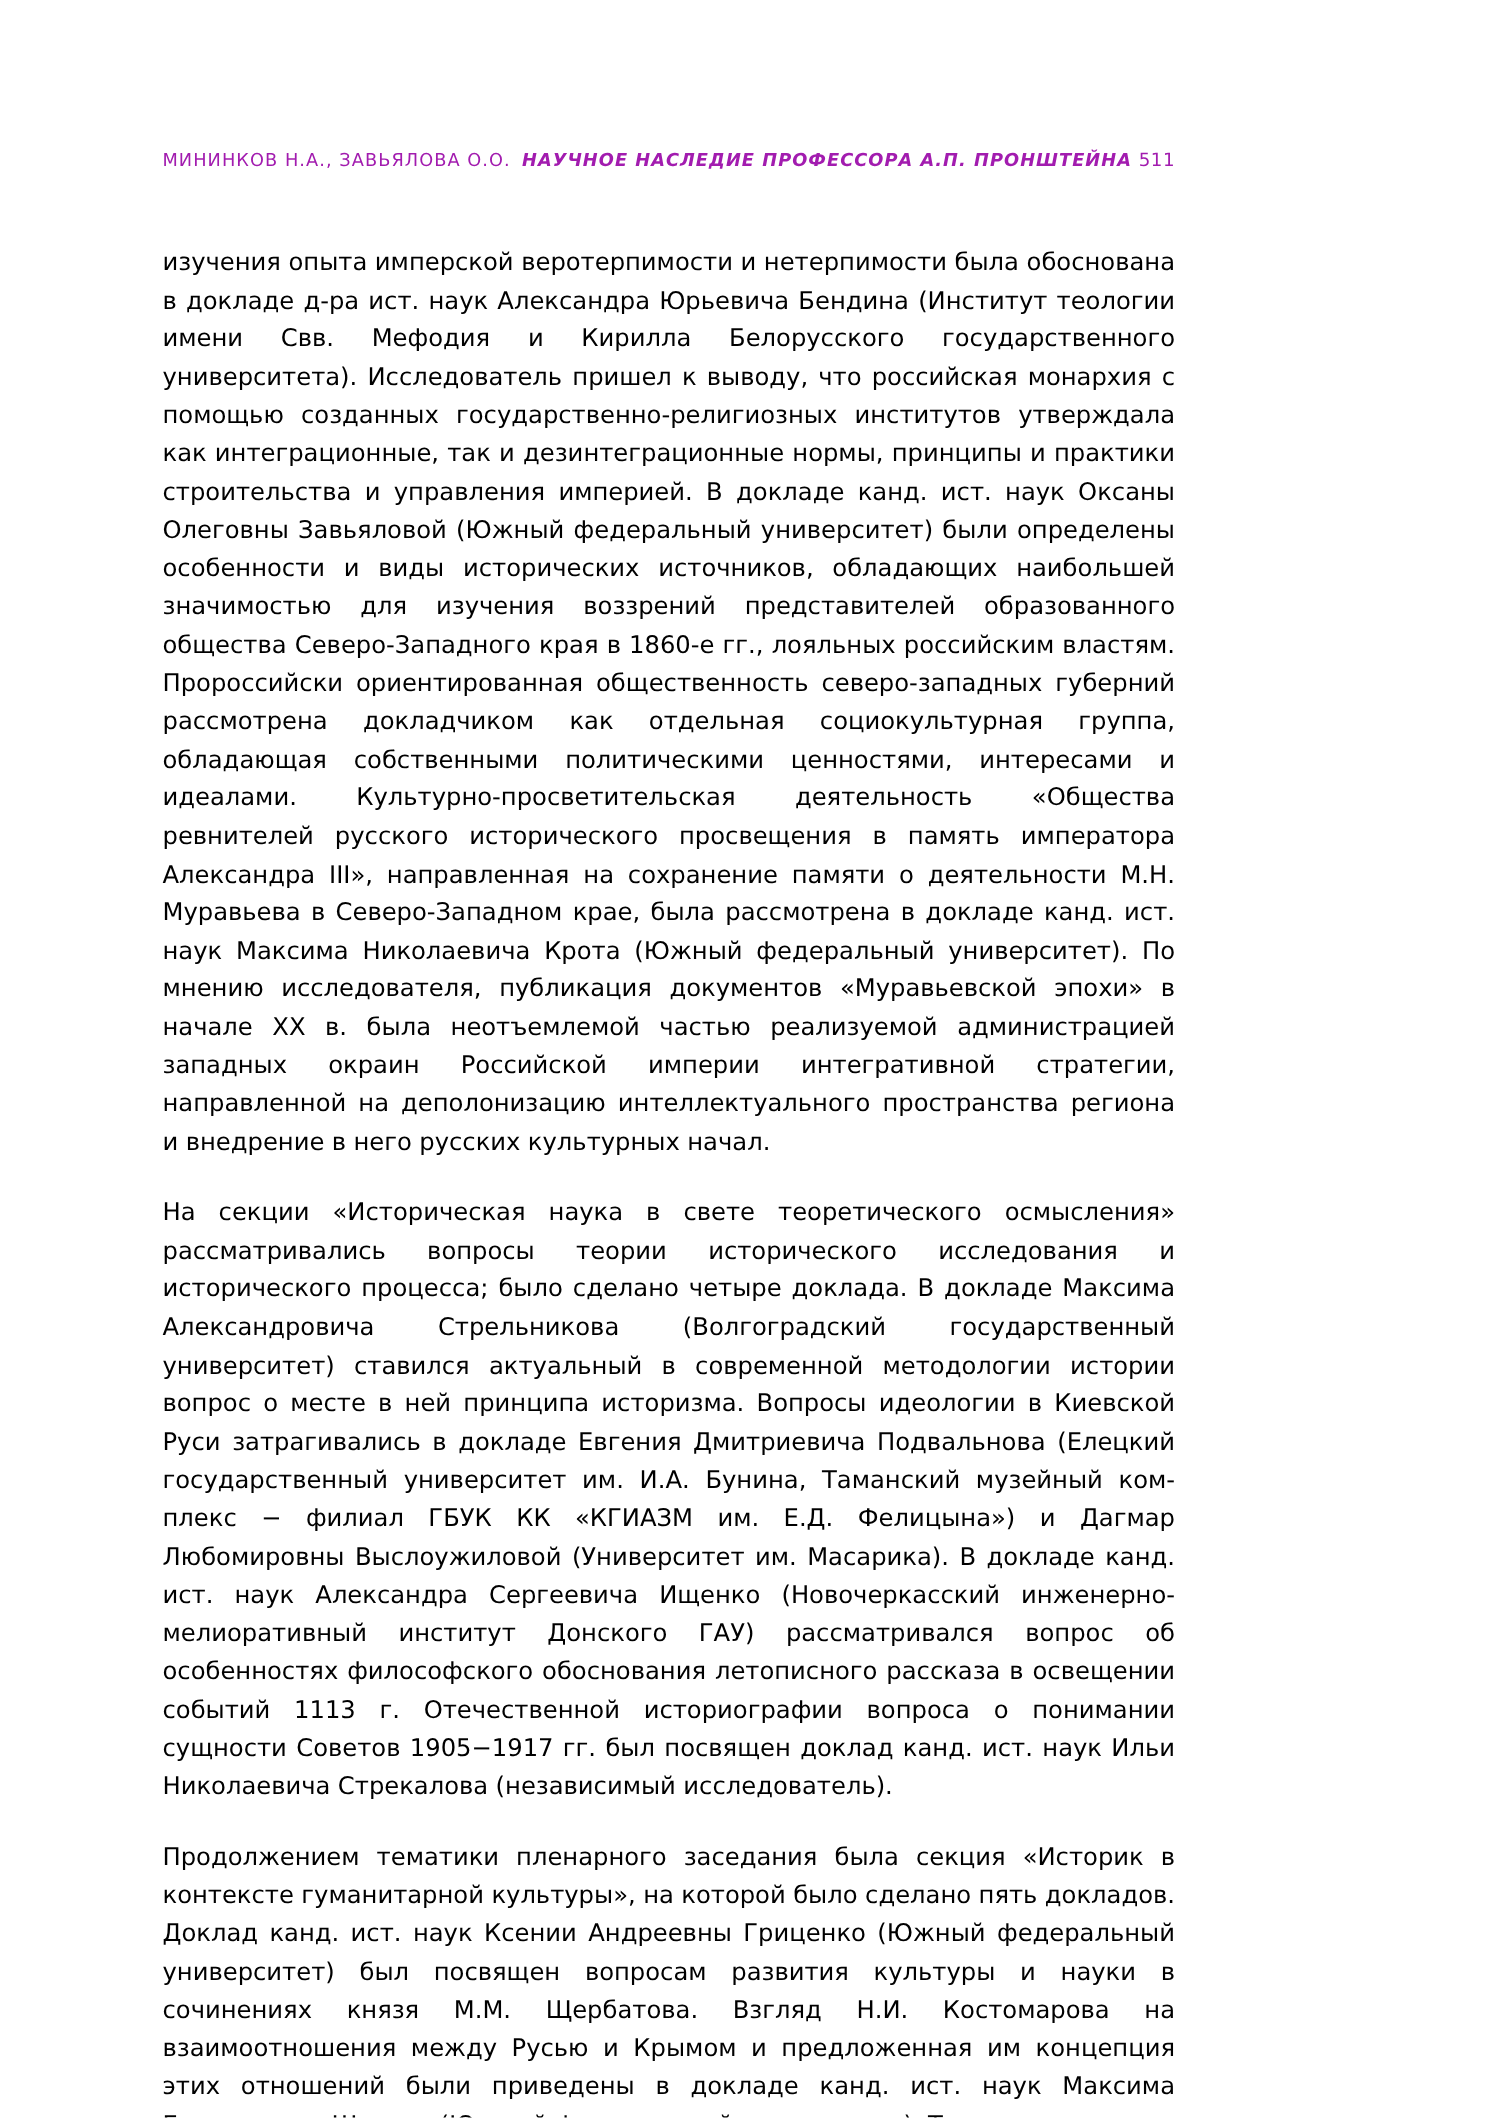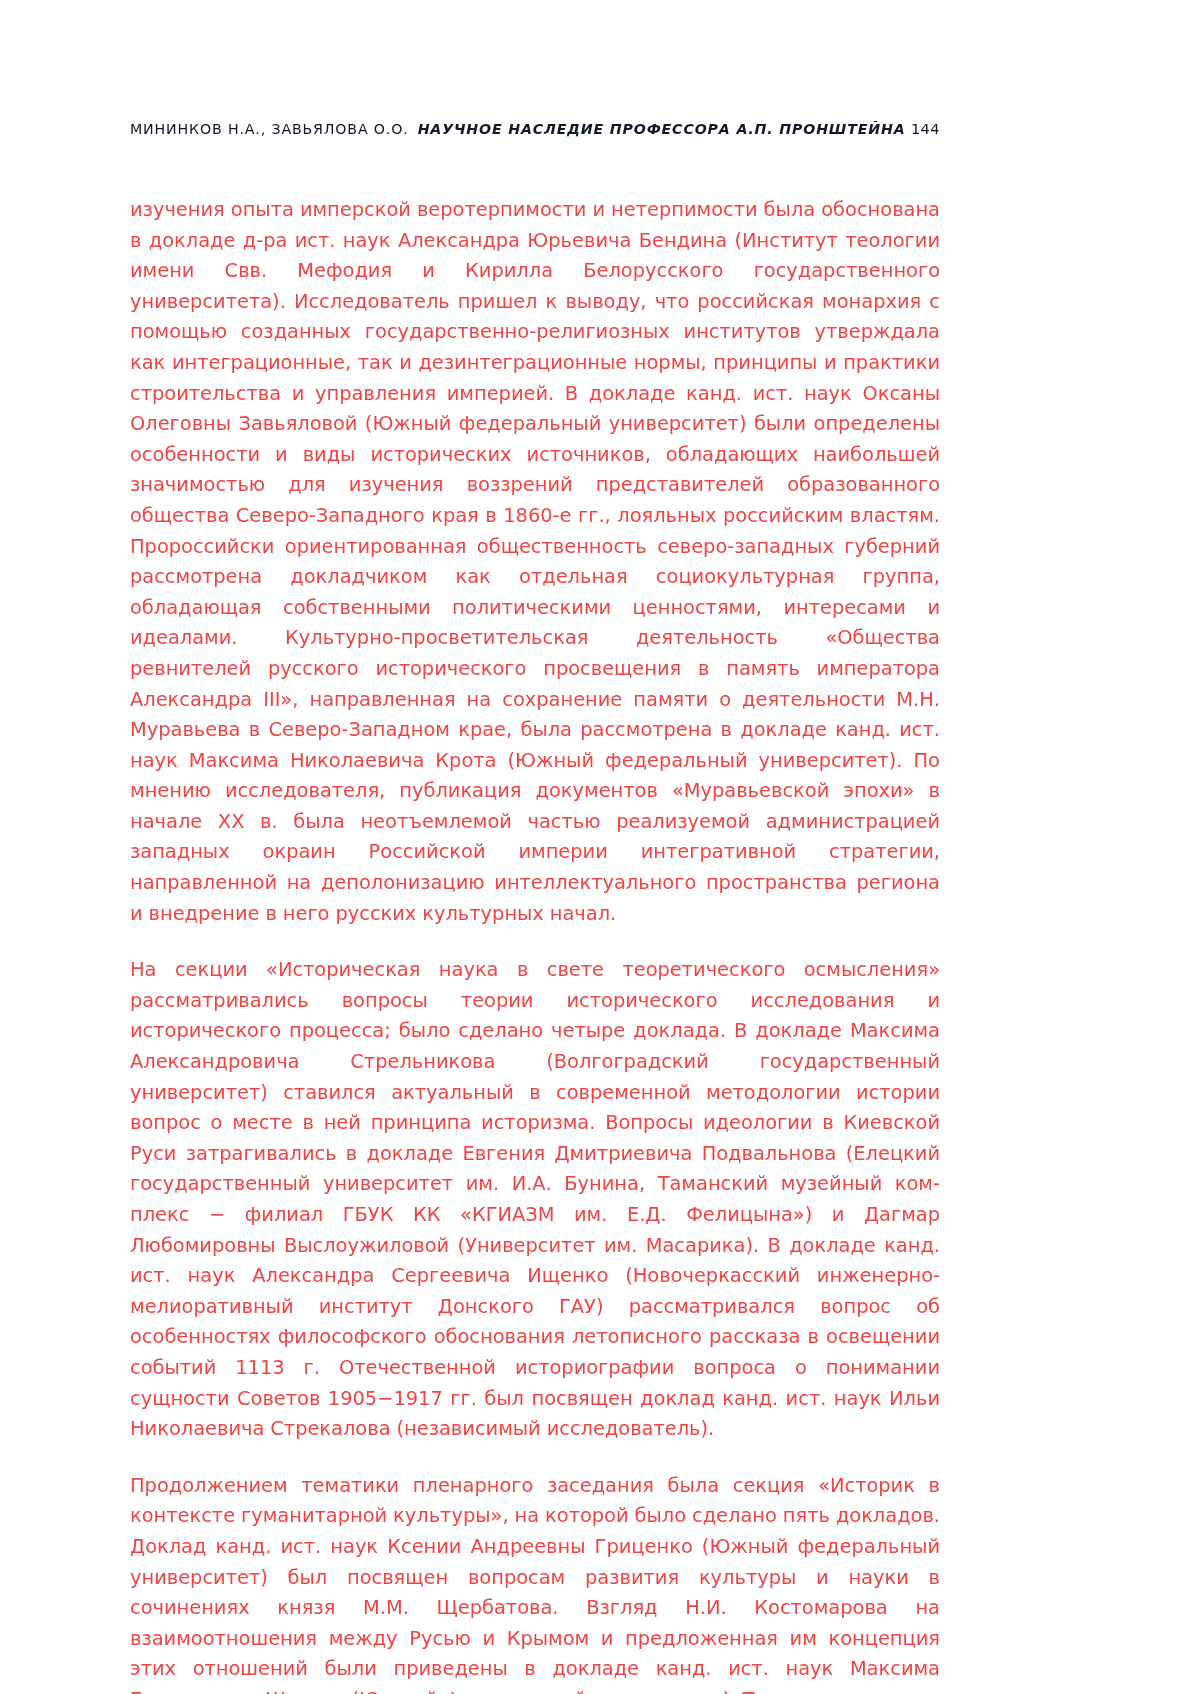--- a/index.html
+++ b/index.html
@@ -28,21 +28,21 @@
     top: 120px;
     width: 810px;
   }
   .running-head {
     display: flex;
     align-items: baseline;
     justify-content: flex-start;
     width: 810px;
     font-size: 14.2px;
     letter-spacing: 0.85px;
-    color: #0f172a;
+    color: #a21caf;
     margin-bottom: 58px;
     white-space: nowrap;
   }
   .running-head .authors {
     font-weight: 400;
   }
   .running-head .title {
     font-weight: 700;
     margin-left: 9px;
     font-style: italic;
@@ -52,42 +52,42 @@
     font-weight: 400;
     letter-spacing: 0.4px;
     font-size: 14.6px;
   }
   p.body-par {
     font-size: 19.4px;
     line-height: 30.6px;
     text-align: justify;
     text-justify: inter-word;
     margin: 0 0 26px 0;
-    color: #ef4444;
+    color: #000000;
     word-spacing: -0.2px;
   }
   p.body-par:last-child {
     margin-bottom: 0;
   }
   
   p.body-par {
     hyphens: manual;
   }
 </style>
 </head>
 <body>
 
 <div class="page">
 
   <div class="content">
 
     <div class="running-head">
       <span class="authors">МИНИНКОВ Н.А., ЗАВЬЯЛОВА О.О.</span>
       <span class="title">НАУЧНОЕ НАСЛЕДИЕ ПРОФЕССОРА А.П. ПРОНШТЕЙНА</span>
-      <span class="folio">144</span>
+      <span class="folio">511</span>
     </div>
 
     <p class="body-par">изучения опыта имперской веротерпимости и нетерпимости была обоснована в до­кладе д-ра ист. наук Александра Юрьевича Бендина (Институт теологии имени Свв. Мефодия и Кирилла Белорусского государственного университета). Исследователь пришел к выводу, что российская монархия с помощью созданных государствен­но-религиозных институтов утверждала как интеграционные, так и дезинтегра­ционные нормы, принципы и практики строительства и управления империей. В докладе канд. ист. наук Оксаны Олеговны Завьяловой (Южный федеральный университет) были определены особенности и виды исторических источников, обладающих наибольшей значимостью для изучения воззрений представителей образованного общества Северо-Западного края в 1860-е гг., лояльных российским властям. Пророссийски ориентированная общественность северо-западных губер­ний рассмотрена докладчиком как отдельная социокультурная группа, обладающая собственными политическими ценностями, интересами и идеалами. Культурно-просветительская деятельность «Общества ревнителей русского исторического просвещения в память императора Александра III», направленная на сохранение памяти о деятельности М.Н. Муравьева в Северо-Западном крае, была рассмотре­на в докладе канд. ист. наук Максима Николаевича Крота (Южный федеральный университет). По мнению исследователя, публикация документов «Муравьевской эпохи» в начале XX в. была неотъемлемой частью реализуемой администрацией западных окраин Российской империи интегративной стратегии, направленной на деполонизацию интеллектуального пространства региона и внедрение в него русских культурных начал.</p>
     <p class="body-par">На секции «Историческая наука в свете теоретического осмысления» рассматрива­лись вопросы теории исторического исследования и исторического процесса; было сделано четыре доклада. В докладе Максима Александровича Стрельникова (Вол­гоградский государственный университет) ставился актуальный в современной методологии истории вопрос о месте в ней принципа историзма. Вопросы идеоло­гии в Киевской Руси затрагивались в докладе Евгения Дмитриевича Подвальнова (Елецкий государственный университет им. И.А. Бунина, Таманский музейный ком­плекс − филиал ГБУК КК «КГИАЗМ им. Е.Д. Фелицына») и Дагмар Любомировны Выслоужиловой (Университет им. Масарика). В докладе канд. ист. наук Александра Сергеевича Ищенко (Новочеркасский инженерно-мелиоративный институт Дон­ского ГАУ) рассматривался вопрос об особенностях философского обоснования летописного рассказа в освещении событий 1113 г. Отечественной историографии вопроса о понимании сущности Советов 1905−1917 гг. был посвящен доклад канд. ист. наук Ильи Николаевича Стрекалова (независимый исследователь).</p>
     <p class="body-par">Продолжением тематики пленарного заседания была секция «Историк в контексте гуманитарной культуры», на которой было сделано пять докладов. Доклад канд. ист. наук Ксении Андреевны Гриценко (Южный федеральный университет) был посвящен вопросам развития культуры и науки в сочинениях князя М.М. Щерба­това. Взгляд Н.И. Костомарова на взаимоотношения между Русью и Крымом и предложенная им концепция этих отношений были приведены в докладе канд. ист. наук Максима Евгеньевича Шалака (Южный федеральный университет). Тема</p>
 
   </div>
 
 </div>
 

